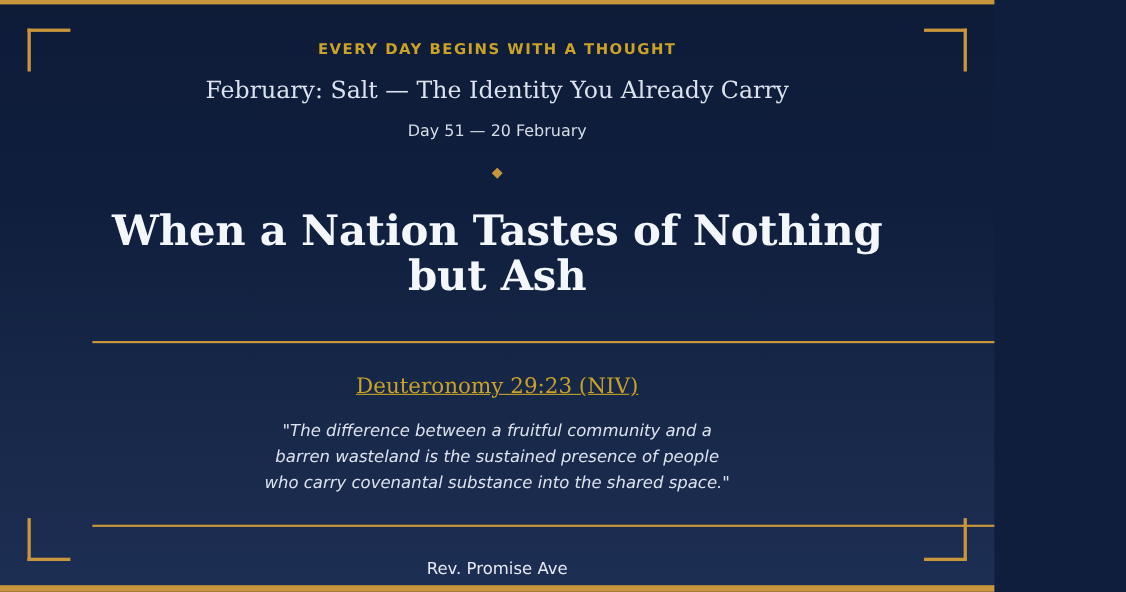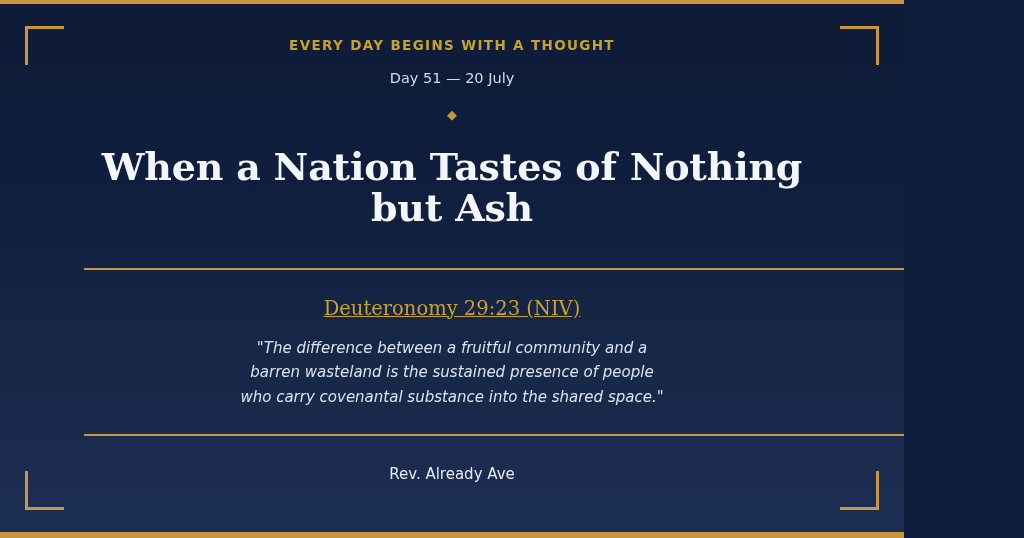--- a/index.html
+++ b/index.html
@@ -132,35 +132,36 @@
 
   <div class="corner corner-tl"></div>
   <div class="corner corner-tr"></div>
   <div class="corner corner-bl"></div>
   <div class="corner corner-br"></div>
 
   <div class="content">
 
     <div class="eyebrow">EVERY DAY BEGINS WITH A THOUGHT</div>
 
+    <div class="series-title">February: Salt — The Identity You Already Carry</div>
 
-    <div class="day-line">Day 51 — 20 July</div>
+    <div class="day-line">Day 51 — 20 February</div>
 
     <div class="ornament">◆</div>
 
     <h1 class="main-title">When a Nation Tastes of Nothing but Ash</h1>
 
     <div class="divider divider-top"></div>
 
     <div class="verse-ref">Deuteronomy 29:23 (NIV)</div>
 
     <div class="verse-text">
       <div>"The difference between a fruitful community and a</div>
       <div>barren wasteland is the sustained presence of people</div>
       <div>who carry covenantal substance into the shared space."</div>
     </div>
 
     <div class="divider divider-bottom"></div>
 
-    <div class="author">Rev. Already Ave</div>
+    <div class="author">Rev. Promise Ave</div>
 
   </div>
 </div>
 
 </body></html>

